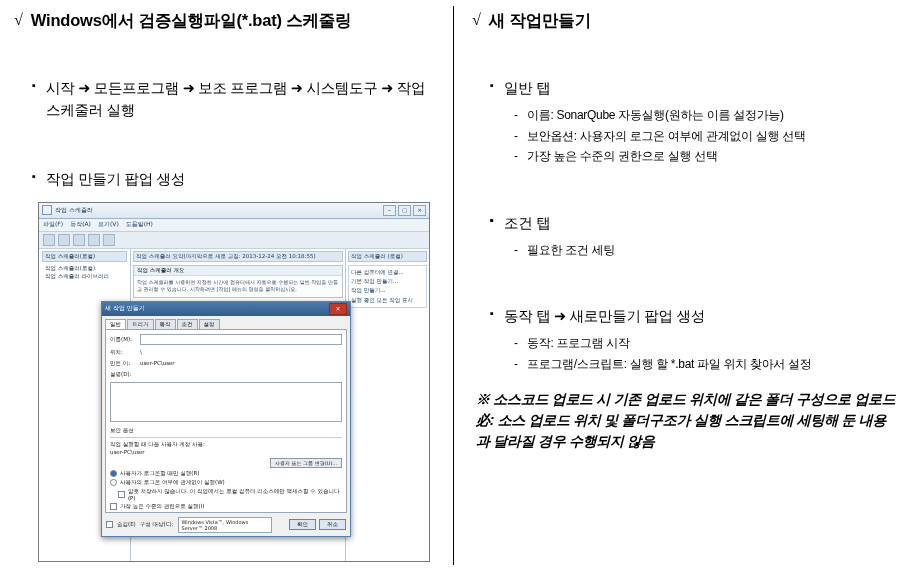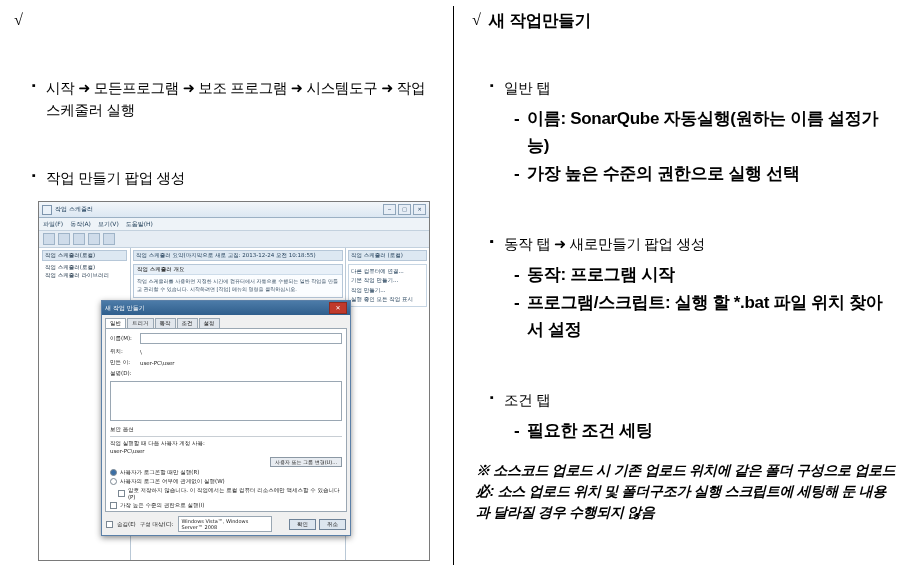--- a/index.html
+++ b/index.html
@@ -77,26 +77,25 @@
     top: -1px;
     font-size: 11px;
   }
   ul.sub {
     list-style: none;
     margin: 6px 0 0 0;
     padding: 0 0 0 10px;
   }
   ul.sub > li {
     position: relative;
-    font-size: 17px;
+    font-size: 12px;
     line-height: 1.55;
     margin-bottom: 2px;
     padding-left: 13px;
     letter-spacing: -0.3px;
-    font-weight: bold;
   }
   ul.sub > li::before {
     content: "-";
     position: absolute;
     left: 0;
     top: 0;
   }
   .note {
     margin-top: 16px;
     font-size: 14px;
@@ -281,20 +280,21 @@
   }
 </style>
 </head>
 <body>
 
 <div class="page">
 
   <div class="col col-left">
     <div class="heading">
       <span class="check">√</span>
+      <span class="htext">Windows에서 검증실행파일(*.bat) 스케줄링</span>
     </div>
 
     <ul class="bullets">
       <li>시작 ➜ 모든프로그램 ➜ 보조 프로그램 ➜ 시스템도구 ➜ 작업 스케줄러 실행</li>
       <li>작업 만들기 팝업 생성</li>
     </ul>
 
     <div class="shot">
 
       <div class="win-title">
@@ -426,35 +426,36 @@
     <div class="heading">
       <span class="check">√</span>
       <span class="htext">새 작업만들기</span>
     </div>
 
     <ul class="bullets">
       <li>
         <span>일반 탭</span>
         <ul class="sub">
           <li>이름: SonarQube 자동실행(원하는 이름 설정가능)</li>
+          <li>보안옵션: 사용자의 로그온 여부에 관계없이 실행 선택</li>
           <li>가장 높은 수준의 권한으로 실행 선택</li>
         </ul>
       </li>
       <li>
+      </li>
+      <li>
+        <span>조건 탭</span>
+        <ul class="sub">
+          <li>필요한 조건 세팅</li>
+        </ul>
       </li>
       <li>
         <span>동작 탭 ➜ 새로만들기 팝업 생성</span>
         <ul class="sub">
           <li>동작: 프로그램 시작</li>
           <li>프로그램/스크립트: 실행 할 *.bat 파일 위치 찾아서 설정</li>
         </ul>
       </li>
-      <li>
-        <span>조건 탭</span>
-        <ul class="sub">
-          <li>필요한 조건 세팅</li>
-        </ul>
-      </li>
     </ul>
 
     <div class="note">※ 소스코드 업로드 시 기존 업로드 위치에 같은 폴더 구성으로 업로드 必: 소스 업로드 위치 및 폴더구조가 실행 스크립트에 세팅해 둔 내용과 달라질 경우 수행되지 않음</div>
   </div>
 </div>
 
 </body></html>

